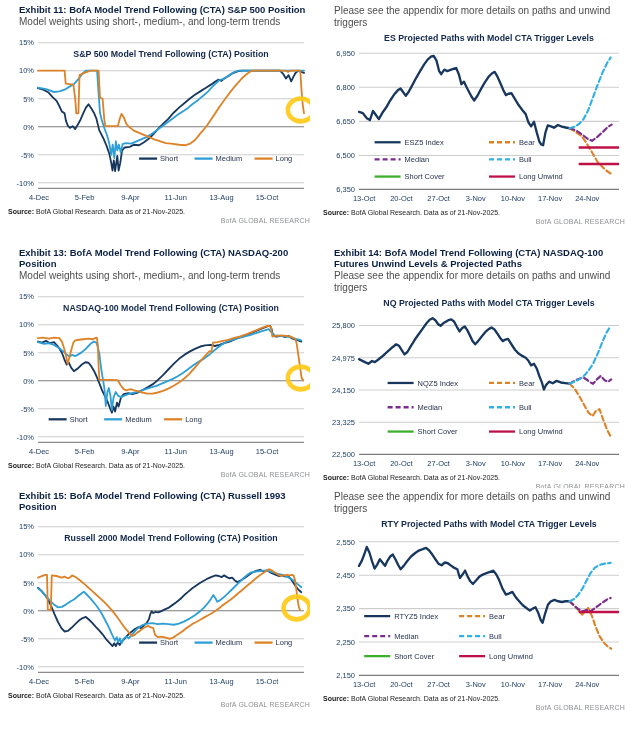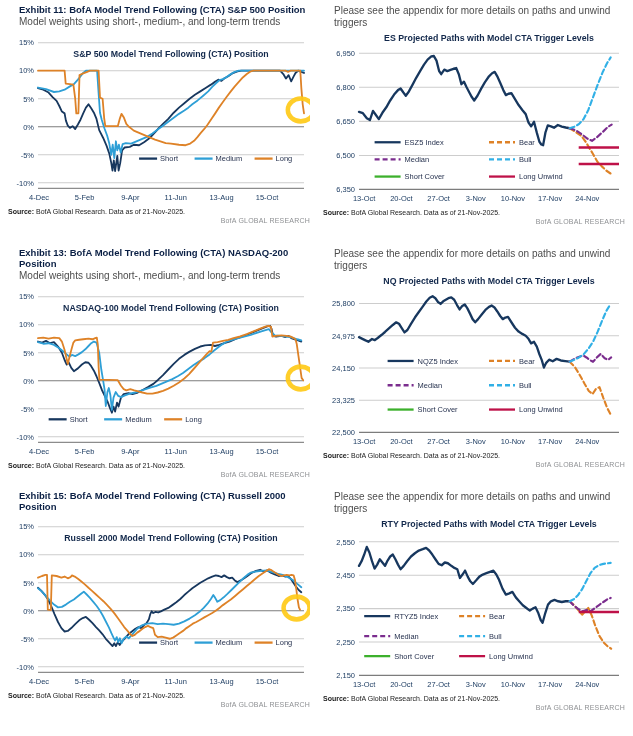--- a/index.html
+++ b/index.html
@@ -169,20 +169,21 @@
     <div class="panel-footer">
       <div class="source-line"><span class="source-label">Source:</span><span> BofA Global Research.  Data as of 21-Nov-2025.</span></div>
       <div class="brand-line">BofA GLOBAL RESEARCH</div>
     </div>
   </div>
 
   <div class="panel">
     <div class="panel-header">
       <div class="exhibit-bar"></div>
       <div class="header-text">
+        <div class="exhibit-title">Exhibit 14: BofA Model Trend Following (CTA) NASDAQ-100 Futures Unwind Levels &amp; Projected Paths</div>
         <div class="exhibit-subtitle">Please see the appendix for more details on paths and unwind triggers</div>
       </div>
     </div>
     <div class="chart-wrap">
       <svg class="chart-svg" viewBox="0 0 302 168" preserveAspectRatio="none">
           <line x1="36" y1="27.57377049180328" x2="296" y2="27.57377049180328" stroke="#CDCDCD" stroke-width="1"></line>
           <text x="32" y="30.27377049180328" text-anchor="end" font-size="7.5" fill="#17375E">25,800</text>
           <line x1="36" y1="58.680327868852466" x2="296" y2="58.680327868852466" stroke="#CDCDCD" stroke-width="1"></line>
           <text x="32" y="61.38032786885247" text-anchor="end" font-size="7.5" fill="#17375E">24,975</text>
           <line x1="36" y1="89.78688524590164" x2="296" y2="89.78688524590164" stroke="#CDCDCD" stroke-width="1"></line>
@@ -220,21 +221,21 @@
     <div class="panel-footer">
       <div class="source-line"><span class="source-label">Source:</span><span> BofA Global Research.  Data as of 21-Nov-2025.</span></div>
       <div class="brand-line">BofA GLOBAL RESEARCH</div>
     </div>
   </div>
 
   <div class="panel">
     <div class="panel-header">
       <div class="exhibit-bar"></div>
       <div class="header-text">
-        <div class="exhibit-title">Exhibit 15: BofA Model Trend Following (CTA) Russell 2000 Position</div>
+        <div class="exhibit-title">Exhibit 15: BofA Model Trend Following (CTA) Russell 1993 Position</div>
       </div>
     </div>
     <div class="chart-wrap">
       <svg class="chart-svg" viewBox="0 0 302 168" preserveAspectRatio="none">
           <line x1="30" y1="11.248120300751879" x2="296" y2="11.248120300751879" stroke="#CDCDCD" stroke-width="1"></line>
           <text x="26" y="13.948120300751878" text-anchor="end" font-size="7.5" fill="#17375E">15%</text>
           <line x1="30" y1="38.315789473684205" x2="296" y2="38.315789473684205" stroke="#CDCDCD" stroke-width="1"></line>
           <text x="26" y="41.01578947368421" text-anchor="end" font-size="7.5" fill="#17375E">10%</text>
           <line x1="30" y1="65.38345864661653" x2="296" y2="65.38345864661653" stroke="#CDCDCD" stroke-width="1"></line>
           <text x="26" y="68.08345864661653" text-anchor="end" font-size="7.5" fill="#17375E">5%</text>

